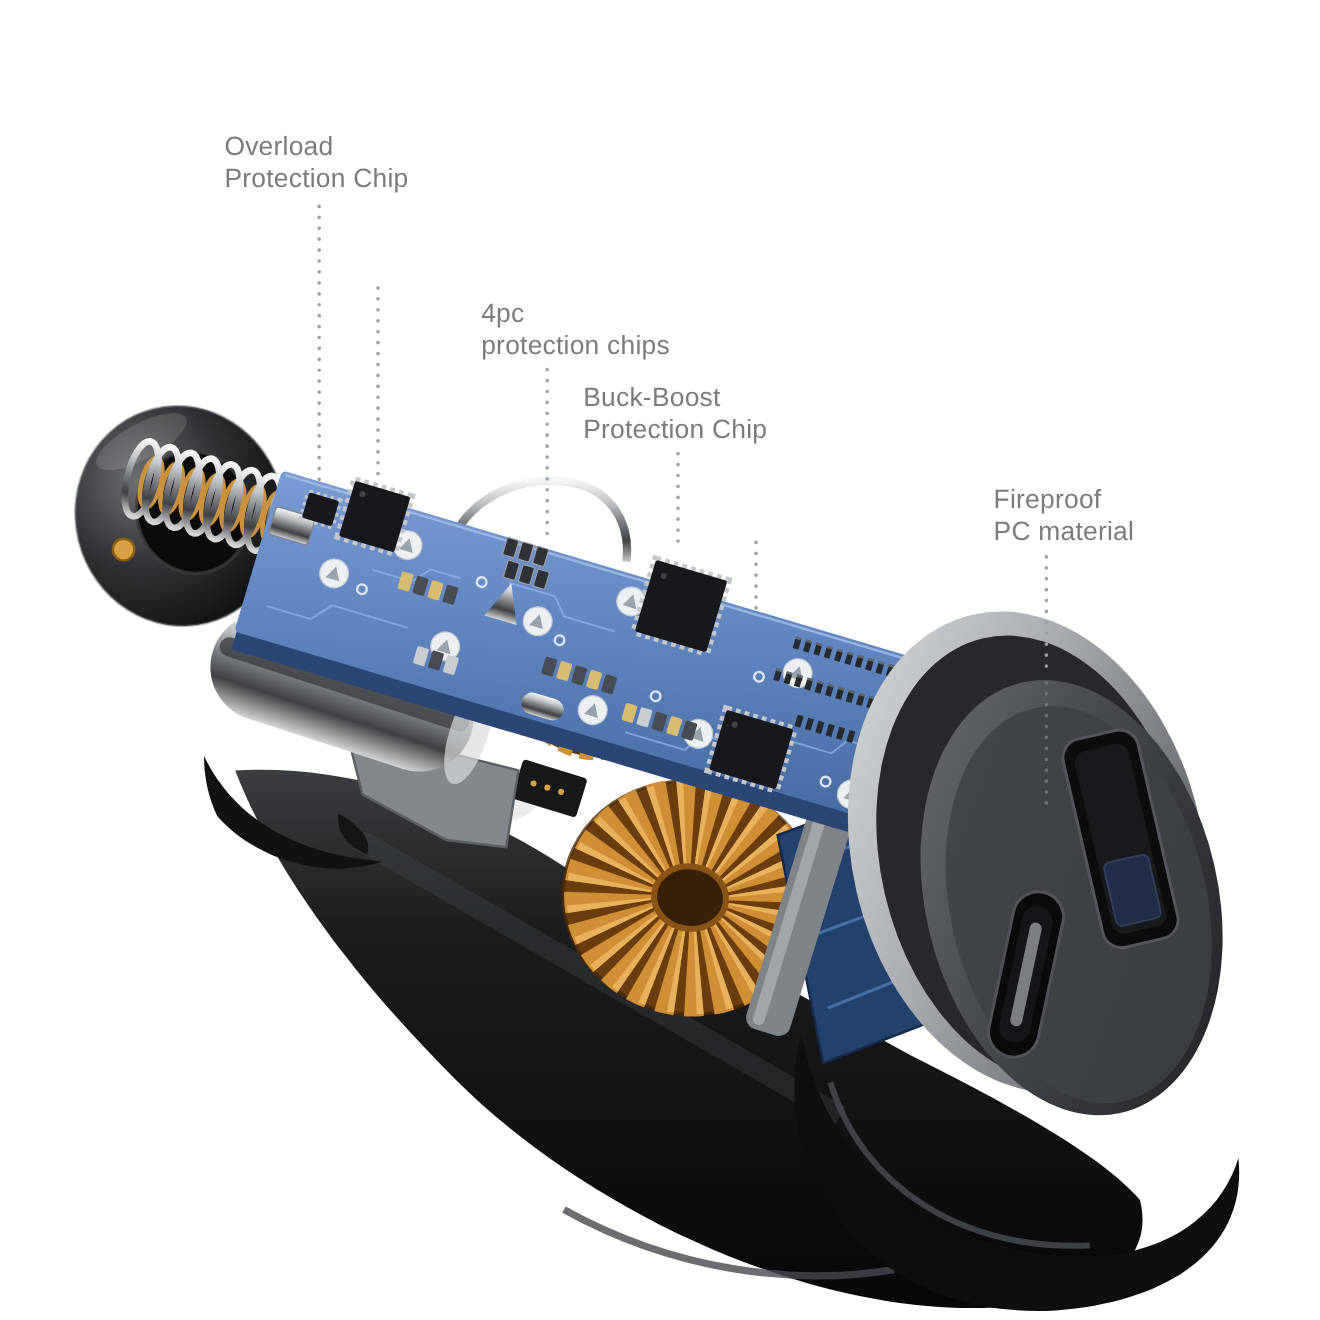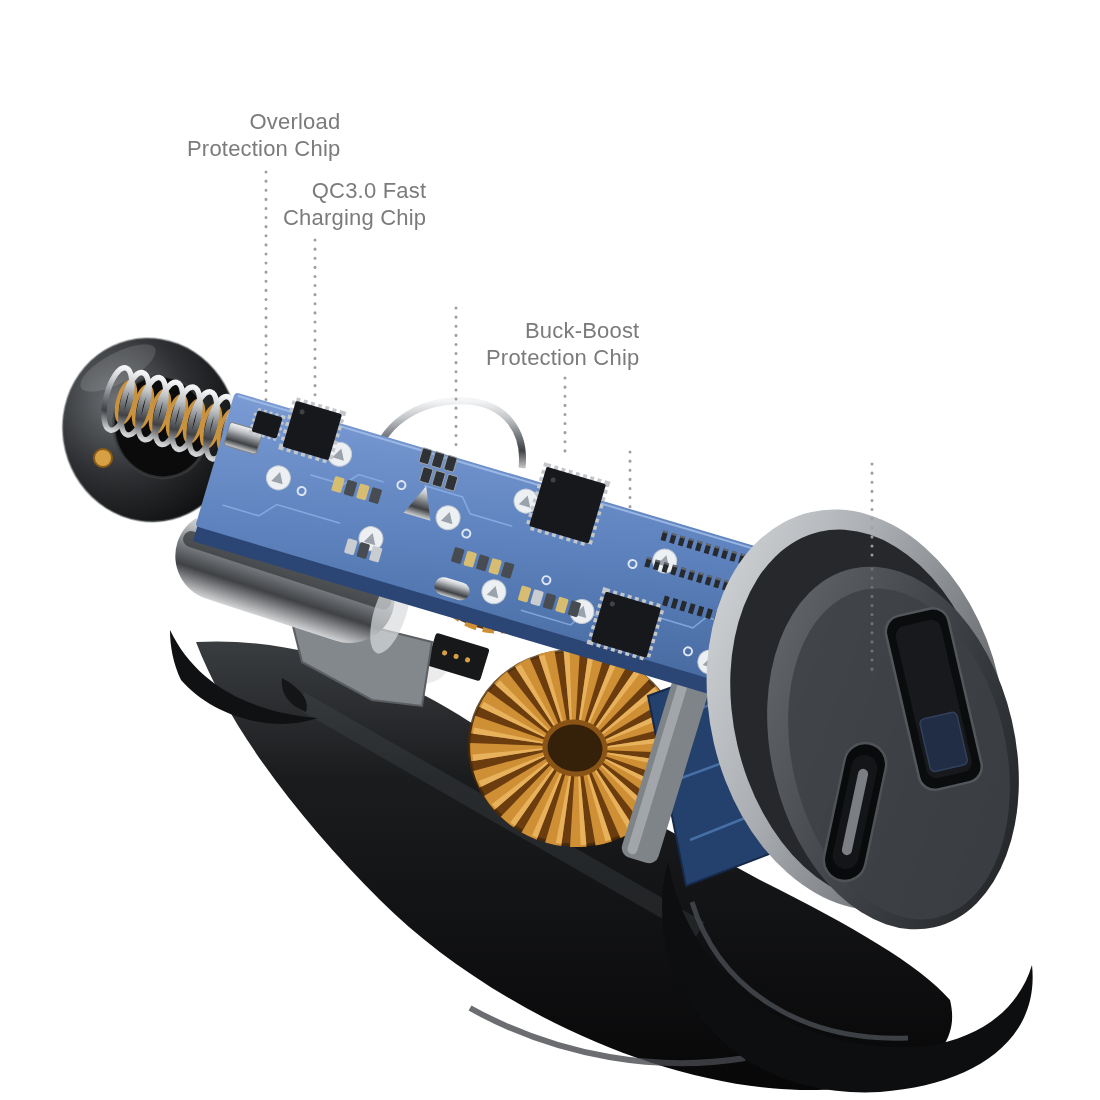--- a/index.html
+++ b/index.html
@@ -1,20 +1,20 @@
 <!DOCTYPE html>
 <html><head>
 <meta charset="utf-8">
 <style>
   html,body{margin:0;padding:0;background:#ffffff;}
   .stage{position:relative;width:1100px;height:1100px;background:#ffffff;overflow:hidden;
          font-family:"Liberation Sans", sans-serif;}
   .stage svg{position:absolute;left:0;top:0;}
   .callout{position:absolute;color:#7b7b7b;font-size:22px;line-height:27px;letter-spacing:0.2px;
-           white-space:nowrap;font-family:"Liberation Sans", sans-serif;text-align:right;}
+           white-space:nowrap;font-family:"Liberation Sans", sans-serif;}
 </style>
 </head>
 <body>
 
 <div class="stage">
 
 <svg width="1100" height="1100" viewBox="0 0 1100 1100">
   <defs>
     <linearGradient id="chrome" x1="0" y1="0" x2="0" y2="1">
       <stop offset="0" stop-color="#f4f5f6"></stop>
@@ -300,22 +300,26 @@
     <line x1="630" y1="452" x2="630" y2="510"></line>
     <line x1="872" y1="464" x2="872" y2="560"></line>
     <line x1="872" y1="569" x2="872" y2="672" stroke="#6f7276"></line>
   </g>
 </svg>
 
 <div class="callout" style="left:187px;top:108px">
   <div>Overload</div>
   <div>Protection Chip</div>
 </div>
-<div class="callout" style="left:283px;top:177px">
-  <div>QC3.0 Fast</div>
-  <div>Charging Chip</div>
+<div class="callout" style="left:401px;top:247px">
+  <div>4pc</div>
+  <div>protection chips</div>
 </div>
 <div class="callout" style="left:486px;top:317px">
   <div>Buck-Boost</div>
   <div>Protection Chip</div>
 </div>
+<div class="callout" style="left:828px;top:402px">
+  <div>Fireproof</div>
+  <div>PC material</div>
+</div>
 
 </div>
 
 </body></html>

